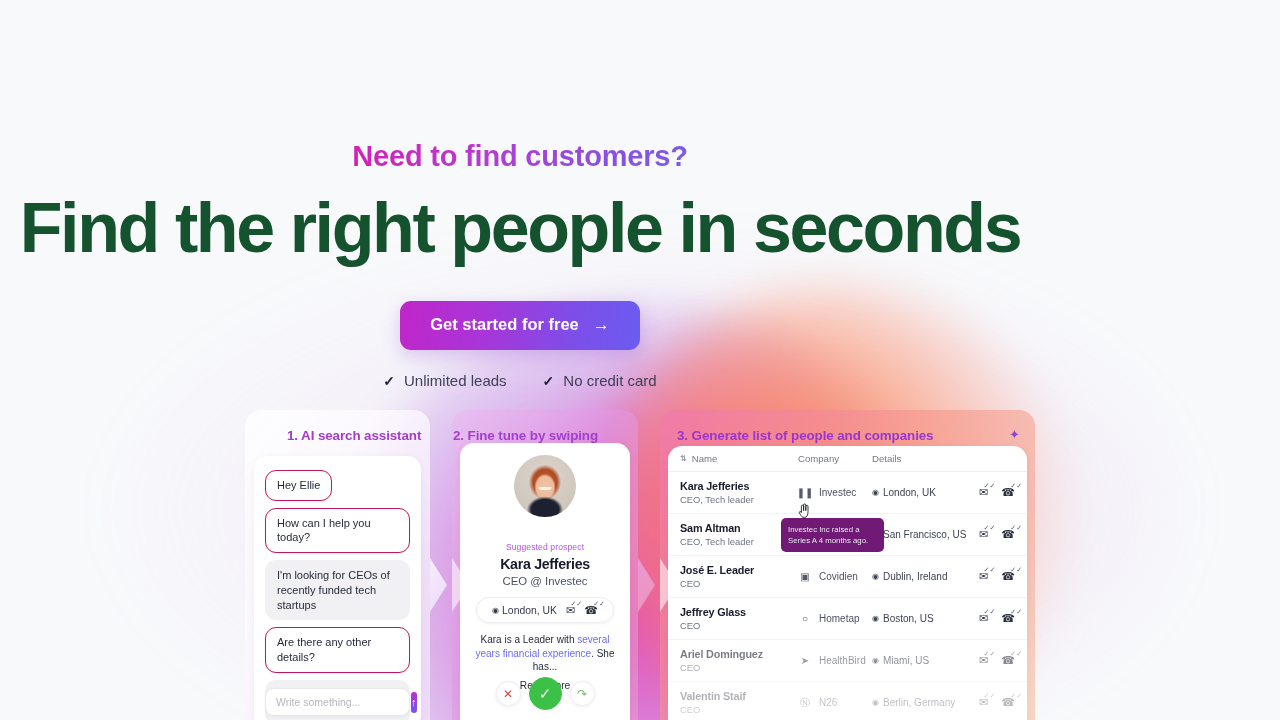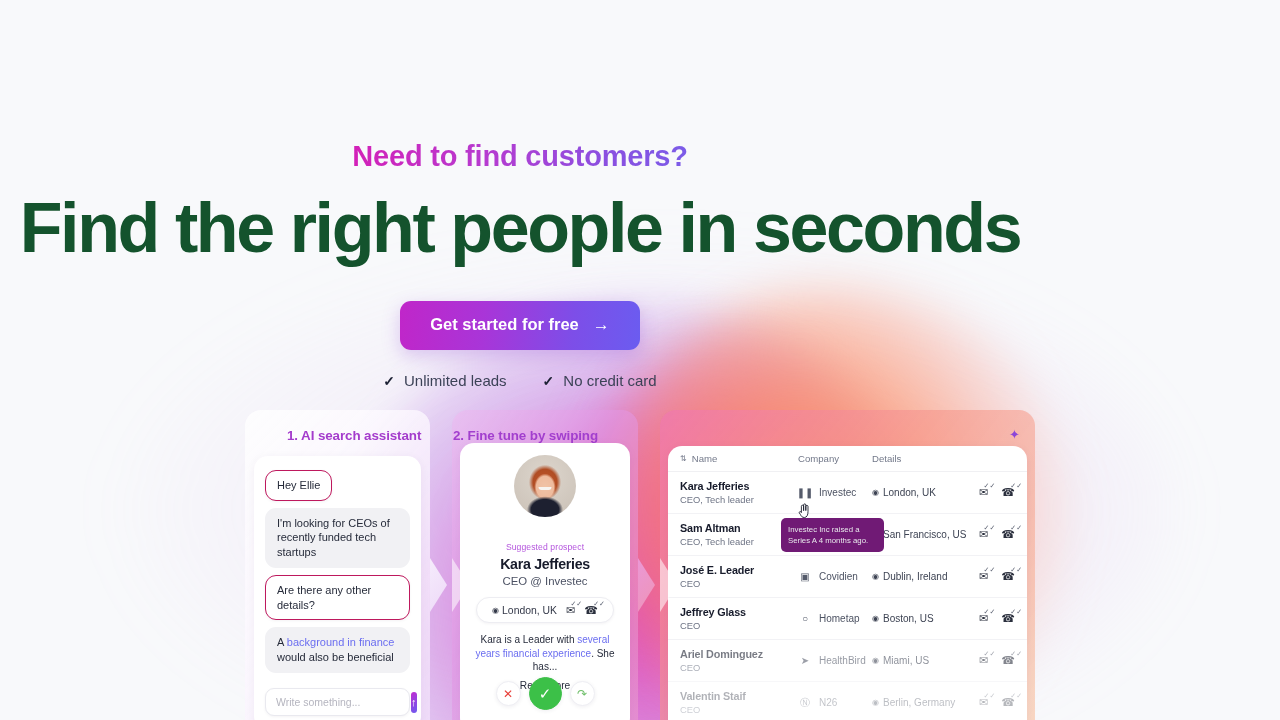--- a/index.html
+++ b/index.html
@@ -268,20 +268,23 @@
 
   <div class="cards">
 
     <div class="card" id="card1">
       <div class="card-title">1. AI search assistant</div>
       <div class="panel" id="c1panel">
 
         <div>
           <span class="bubble b-in">Hey Ellie</span>
         </div>
+        <div>
+          <span class="bubble b-in">How can I help you today?</span>
+        </div>
         <div class="row-right">
           <span class="bubble b-out">I'm looking for CEOs of recently funded tech startups</span>
         </div>
         <div>
           <span class="bubble b-in">Are there any other details?</span>
         </div>
         <div class="row-right">
           <span class="bubble b-out"><span>A </span><span class="hl">background in finance</span><span> would also be beneficial</span></span>
         </div>
 
@@ -317,20 +320,21 @@
           <button class="sw sw-x">✕</button>
           <button class="sw sw-ok">✓</button>
           <button class="sw sw-undo">↷</button>
         </div>
       </div>
     </div>
     <div class="tip-r" style="left:638px; background: linear-gradient(135deg, rgba(234,160,225,0.85), rgba(240,160,190,0.8));"></div>
 
     <div class="card" id="card3">
       <div class="notch-l"></div>
+      <div class="card-title">3. Generate list of people and companies</div>
       <div class="sparkle">✦</div>
 
       <div class="panel" id="c3panel">
         <div class="thead">
           <div class="th-name">
             <span style="font-size:8px;">⇅</span>
             <span>Name</span>
           </div>
           <div class="th-co">Company</div>
           <div class="th-det">Details</div>

